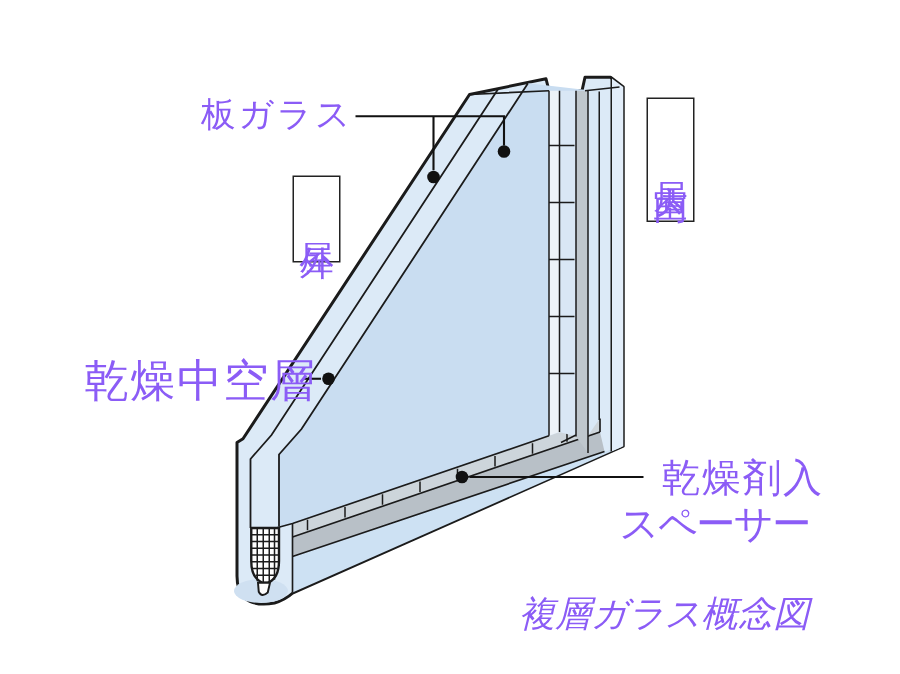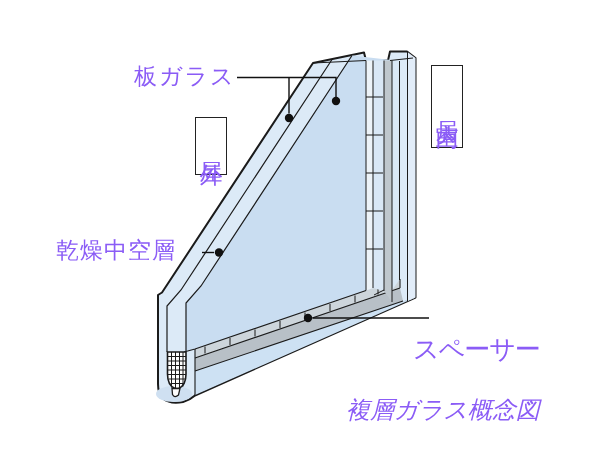--- a/index.html
+++ b/index.html
@@ -3,21 +3,21 @@
 <meta charset="utf-8">
 <style>
   html,body{margin:0;padding:0;background:#ffffff;}
   .stage{
     position:relative;width:600px;height:449px;background:#ffffff;
     font-family:"Liberation Serif","DejaVu Serif",serif;color:#8b5cf6;overflow:hidden;
   }
   .stage svg{position:absolute;left:0;top:0;}
   .lbl{position:absolute;white-space:nowrap;line-height:1.15;}
   .lbl-plate{left:134px;top:64px;font-size:23px;letter-spacing:2px;}
-  .lbl-dryair{left:56px;top:238px;font-size:23px;letter-spacing:1px;text-align:center;}
+  .lbl-dryair{left:56px;top:238px;font-size:30px;letter-spacing:1px;text-align:center;}
   .lbl-spacer1{left:441px;top:304px;font-size:26px;letter-spacing:1px;}
   .lbl-spacer2{left:413px;top:335px;font-size:26px;letter-spacing:-1px;}
   .lbl-caption{left:346px;top:397px;font-size:24px;letter-spacing:0px;font-style:italic;}
   .vbox{
     position:absolute;border:1.4px solid #222;background:#ffffff;
     writing-mode:vertical-rl;text-orientation:upright;
     display:flex;align-items:center;justify-content:center;
     font-size:23px;letter-spacing:3px;
   }
   .vbox-outdoor{left:195px;top:117px;width:30px;height:56px;}
@@ -85,17 +85,18 @@
   </svg>
 
   <div class="lbl lbl-plate">板ガラス</div>
 
   <div class="vbox vbox-outdoor">屋外</div>
 
   <div class="vbox vbox-indoor">居室内</div>
 
   <div class="lbl lbl-dryair">乾燥中空層</div>
 
+  <div class="lbl lbl-spacer1">乾燥剤入</div>
 
   <div class="lbl lbl-spacer2">スペーサー</div>
 
   <div class="lbl lbl-caption">複層ガラス概念図</div>
 </div>
 
 </body></html>

